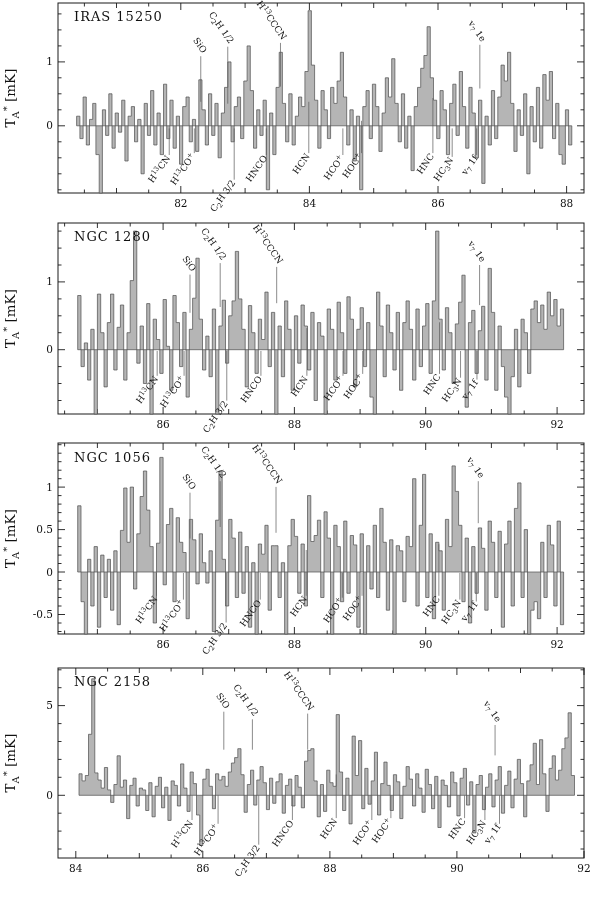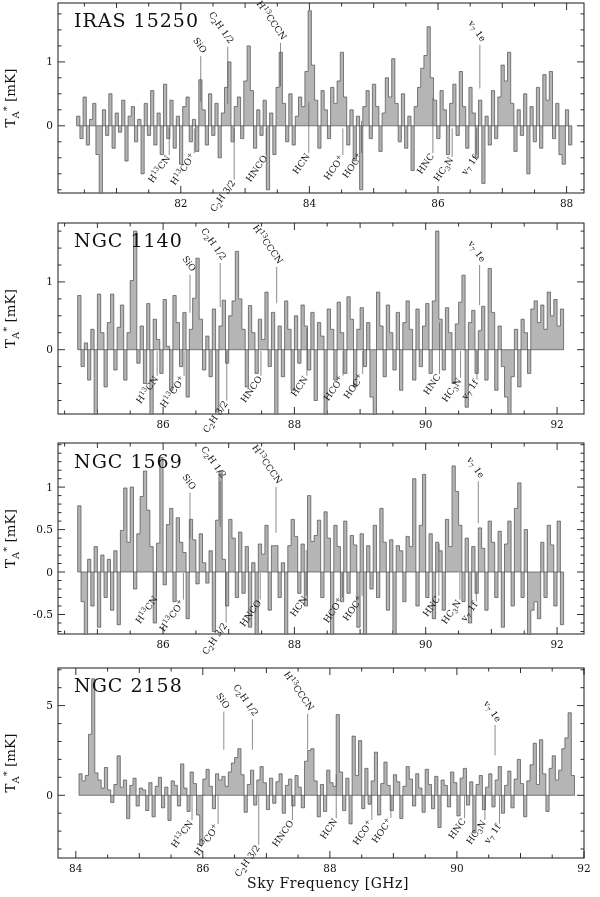--- a/index.html
+++ b/index.html
@@ -1,19 +1,19 @@
 <!DOCTYPE html>
 <html><head>
 <meta charset="utf-8">
 <style>
   html,body{margin:0;padding:0;background:#fff;}
   #fig{position:relative;width:600px;height:897px;background:#fff;overflow:hidden;
        font-family:"DejaVu Serif",serif;}
   #plot-svg{position:absolute;left:0;top:0;}
-  .panel-title{position:absolute;left:74px;font-size:19px;letter-spacing:1px;color:#111;white-space:pre;}
+  .panel-title{position:absolute;left:74px;font-size:13px;letter-spacing:1px;color:#111;white-space:pre;}
   .xlabel{position:absolute;top:875px;left:58px;width:540px;text-align:center;
           font-size:14px;letter-spacing:.5px;color:#111;}
   svg text{font-family:"DejaVu Serif",serif;fill:#111;}
 </style>
 </head>
 <body>
 
 <div id="fig">
   <svg id="plot-svg" width="600" height="897" viewBox="0 0 600 897">
       <g>
@@ -430,17 +430,16 @@
         <line x1="464.570048309179" y1="818.1" x2="464.570048309179" y2="795.3" stroke="#5a5a5a" stroke-width="0.7"></line>
         <text transform="translate(466.1,821.1) rotate(-55)" text-anchor="end" font-size="9"><tspan dy="0.00" font-size="9">HNC</tspan></text>
         <line x1="484.8985507246375" y1="820.0" x2="484.8985507246375" y2="795.3" stroke="#5a5a5a" stroke-width="0.7"></line>
         <text transform="translate(486.4,823.0) rotate(-55)" text-anchor="end" font-size="9"><tspan dy="0.00" font-size="9">HC</tspan><tspan dy="2.34" font-size="6.7">3</tspan><tspan dy="-2.34" font-size="9">N</tspan></text>
         <line x1="499.5096618357489" y1="823.8" x2="499.5096618357489" y2="795.3" stroke="#5a5a5a" stroke-width="0.7"></line>
         <text transform="translate(501.0,826.8) rotate(-55)" text-anchor="end" font-size="9"><tspan dy="0.00" font-size="9">v</tspan><tspan dy="2.34" font-size="6.7">7</tspan><tspan dy="-2.34" font-size="9"> 1f</tspan></text>
         <text transform="translate(15,763) rotate(-90)" text-anchor="middle" font-size="13.5"><tspan dy="0.00" font-size="13.5">T</tspan><tspan dy="3.51" font-size="10.0">A</tspan><tspan dy="-8.64" font-size="10.0">*</tspan><tspan dy="5.13" font-size="13.5"> [mK]</tspan></text>
       </g>
     </svg>
   <div class="panel-title" style="top:9px">IRAS 15250</div>
-  <div class="panel-title" style="top:229px">NGC 1140</div>
-  <div class="panel-title" style="top:450px">NGC 1569</div>
+  <div class="panel-title" style="top:229px">NGC 1280</div>
+  <div class="panel-title" style="top:450px">NGC 1056</div>
   <div class="panel-title" style="top:674px">NGC 2158</div>
-  <div class="xlabel">Sky Frequency [GHz]</div>
 </div>
 
 </body></html>

